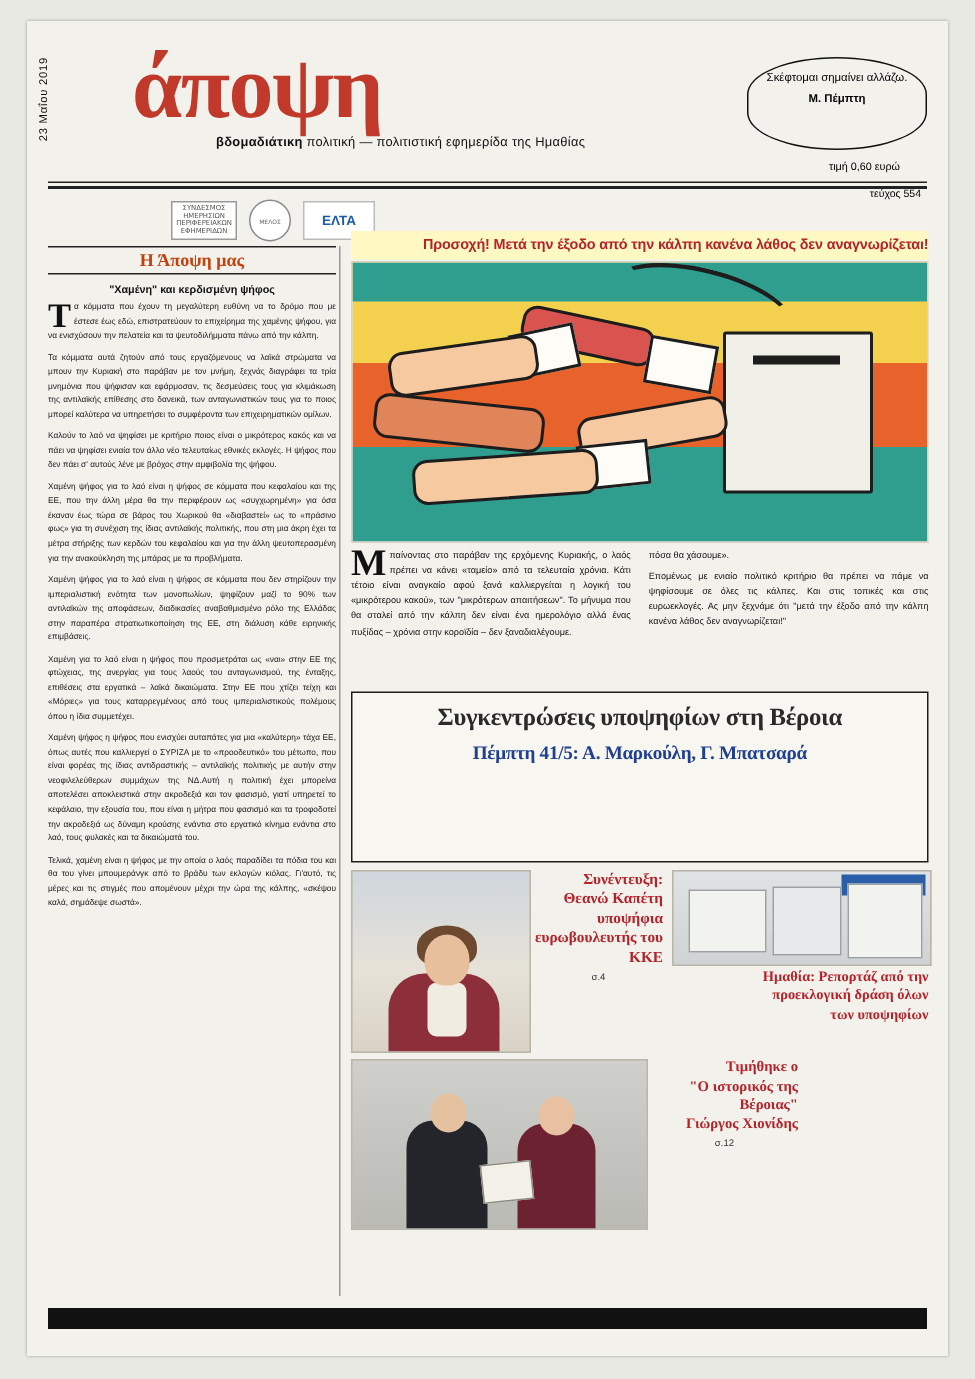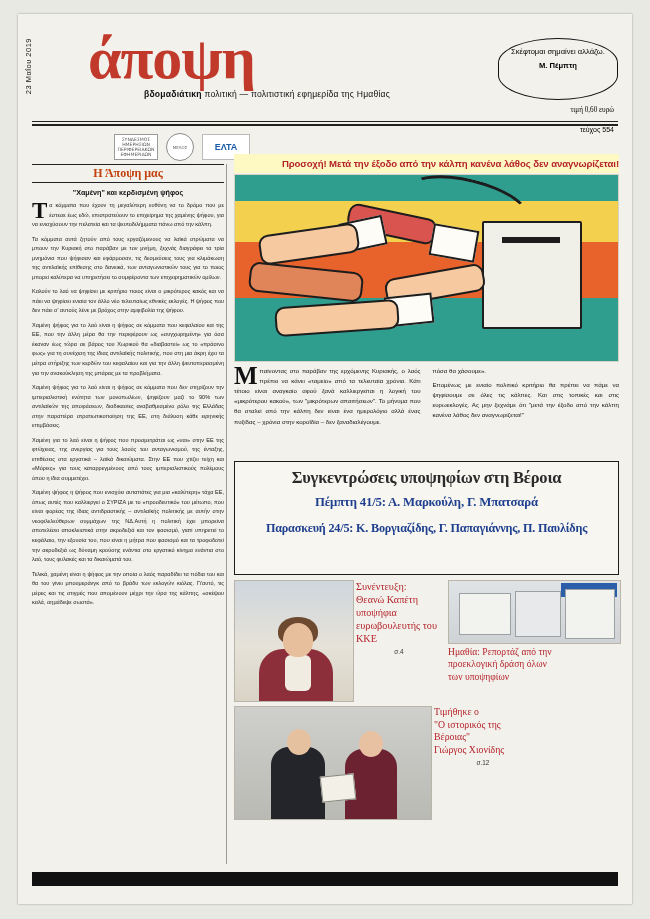--- a/index.html
+++ b/index.html
@@ -72,22 +72,22 @@
     border-radius:50%/40%;
     font-family:"Liberation Sans", sans-serif;
     font-size:7.6px;
     text-align:center;
     padding-top:7px;
     box-sizing:border-box;
     line-height:1.45;
   }
   .quote-box .author{font-weight:700;margin-top:3px;}
   .price{
-    position:absolute;right:18px;top:92px;
-    font-size:7.2px;font-family:Liberation Serif, serif;
+    position:absolute;right:32px;top:92px;
+    font-size:7.2px;font-family:Liberation Sans, sans-serif;
   }
   .issue{
     position:absolute;right:18px;top:112px;
     font-size:7px;font-family:"Liberation Sans", sans-serif;
   }
   .rule-top{
     position:absolute;left:14px;top:107px;width:586px;height:1px;background:#222;
   }
   .rule-top2{
     position:absolute;left:14px;top:110px;width:586px;height:2px;background:#222;
@@ -229,21 +229,21 @@
   
   .cards{
     position:absolute;left:216px;top:566px;width:385px;height:284px;
   }
   .card{position:absolute;box-sizing:border-box;}
   .photo{
     position:absolute;background:#c9c6bb;overflow:hidden;border:1px solid #b9b5a8;
   }
   .caption-red{
     font-family:"Liberation Serif", serif;
-    color:#b5232a;font-weight:400;text-align:left;line-height:1.28;
+    color:#b5232a;font-weight:700;text-align:right;line-height:1.28;
   }
   .caption-sel{
     font-family:"Liberation Sans", sans-serif;font-size:6.4px;color:#333;text-align:center;margin-top:3px;
   }
 
   
   #card-kapeti-photo{left:0;top:0;width:118px;height:120px;}
   #card-kapeti-text{left:122px;top:0;width:86px;height:120px;}
   #card-kapeti-text .caption-red{font-size:10.2px;}
 
@@ -362,21 +362,20 @@
       </div>
       <div class="c">
         <p>πόσα θα χάσουμε».</p>
         <p>Επομένως με ενιαίο πολιτικό κριτήριο θα πρέπει να πάμε να ψηφίσουμε σε όλες τις κάλπες. Και στις τοπικές και στις ευρωεκλογές. Ας μην ξεχνάμε ότι "μετά την έξοδο από την κάλπη κανένα λάθος δεν αναγνωρίζεται!"</p>
       </div>
     </div>
 
     <div class="events">
       <h2>Συγκεντρώσεις υποψηφίων στη Βέροια</h2>
       <div class="line">Πέμπτη 41/5: Α. Μαρκούλη, Γ. Μπατσαρά</div>
-      <div class="line l2">Παρασκευή 24/5: Κ. Βοργιαζίδης, Γ. Παπαγιάννης, Π. Παυλίδης</div>
     </div>
 
     <div class="cards">
 
       <div class="photo" id="card-kapeti-photo">
         <div class="ph-woman-bg"></div>
         <div class="ph-woman-jacket"></div>
         <div class="ph-woman-shirt"></div>
         <div class="ph-woman-hair"></div>
         <div class="ph-woman-head"></div>

